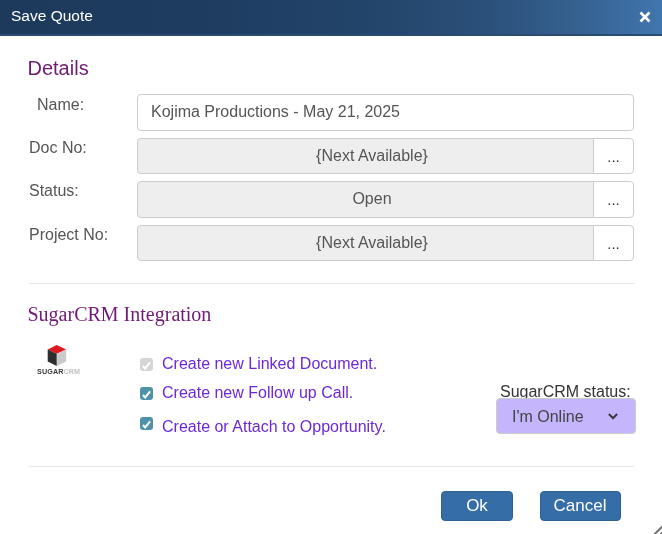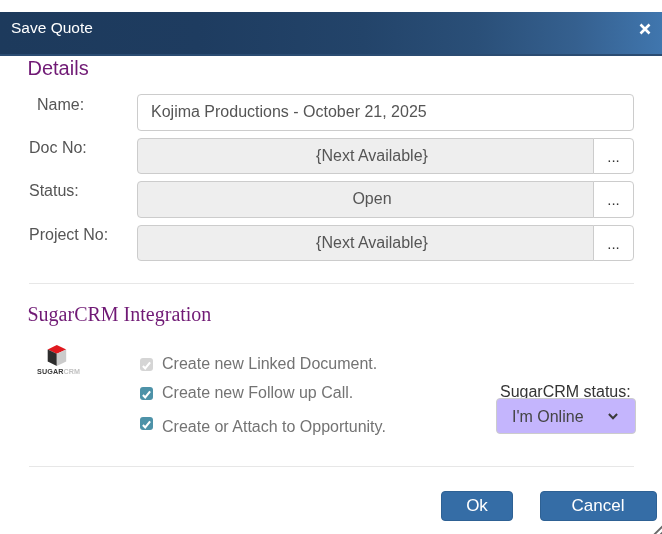--- a/index.html
+++ b/index.html
@@ -1,18 +1,18 @@
 <!DOCTYPE html>
 <html><head>
 <meta charset="utf-8">
 <style>
   * { margin:0; padding:0; box-sizing:border-box; }
   html,body { width:662px; height:534px; background:#fff; font-family:"Liberation Sans", sans-serif; overflow:hidden; }
   .titlebar {
-    position:absolute; left:0; top:12px; width:662px; height:44px;
+    position:absolute; left:0; top:0; width:662px; height:36px;
     background:linear-gradient(90deg, #1d3a5c 0%, #1e3c60 30%, #23446a 55%, #2a4f78 72%, #35608f 87%, #4076ae 100%);
     border-bottom:2px solid #2b4c72;
   }
   .titlebar .title {
     position:absolute; left:11px; top:8px; color:#fff; font-size:15.5px; line-height:16px;
   }
   .h2 { position:absolute; left:27.5px; font-size:20px; color:#701a75; line-height:20px; }
   .lbl { position:absolute; left:29px; font-size:16px; color:#555; line-height:16px; }
   .field {
     position:absolute; left:137px; width:497px; height:36.5px;
@@ -24,21 +24,21 @@
     position:absolute; left:593px; width:41px; height:36.5px;
     border:1px solid #ccc; border-radius:0 4px 4px 0; background:#fff;
     color:#333; font-size:15px; text-align:center; line-height:36px;
   }
   .hr { position:absolute; left:29px; width:605px; height:1px; background:#e7e7e7; }
   .cb {
     position:absolute; left:140px; width:13px; height:13px; border-radius:3px;
     background:#4d92a8;
   }
   .cb.dis { background:#d5d5d5; }
-  .cbtext { position:absolute; left:162px; font-size:16px; color:#737373; line-height:16px; white-space:nowrap; }
+  .cbtext { position:absolute; left:162px; font-size:16px; color:#6d28d9; line-height:16px; white-space:nowrap; }
   .statuslbl { position:absolute; left:500px; top:384px; font-size:16px; color:#333; line-height:16px; }
   .select {
     position:absolute; left:496px; top:398px; width:140px; height:35.5px;
     border:1px solid #ccc; border-radius:4px; background:#c4b5fd;
     font-size:16px; color:#444; line-height:36px; padding-left:15px;
   }
   .btn {
     position:absolute; top:491px; height:29.5px;
     background:#356da6; border:1px solid #2e6194; border-radius:4px;
     color:#fff; font-size:17px; text-align:center; line-height:27.5px;
@@ -49,21 +49,21 @@
   <div class="titlebar">
     <div class="title">Save Quote</div>
     <svg style="position:absolute; left:639px; top:11px;" width="12" height="12" viewBox="0 0 12 12">
       <path d="M1.5 1.5 L10.5 10.5 M10.5 1.5 L1.5 10.5" stroke="#fff" stroke-width="2.6" fill="none"></path>
     </svg>
   </div>
 
   <div class="h2" style="top:58px;">Details</div>
 
   <div class="lbl" style="top:96.5px;margin-left:8px;">Name:</div>
-  <div class="field" style="top:94px;">Kojima Productions - October 21, 2025</div>
+  <div class="field" style="top:94px;">Kojima Productions - May 21, 2025</div>
 
   <div class="lbl" style="top:139.8px;">Doc No:</div>
   <div class="field gray" style="top:137.5px;">{Next Available}</div>
   <div class="dots" style="top:137.5px;">...</div>
 
   <div class="lbl" style="top:183.2px;">Status:</div>
   <div class="field gray" style="top:181px;">Open</div>
   <div class="dots" style="top:181px;">...</div>
 
   <div class="lbl" style="top:226.5px;">Project No:</div>
@@ -99,17 +99,17 @@
   <div class="statuslbl">SugarCRM status:</div>
   <div class="select">I'm Online
     <svg style="position:absolute; left:111px; top:13.5px;" width="10" height="7" viewBox="0 0 10 7">
       <path d="M0.9 1 L5 5.2 L9.1 1" stroke="#3a3a3a" stroke-width="2" fill="none"></path>
     </svg>
   </div>
 
   <div class="hr" style="top:466px;"></div>
 
   <div class="btn" style="left:441px; width:72px;">Ok</div>
-  <div class="btn" style="left:539.5px; width:117px;">Cancel</div>
+  <div class="btn" style="left:539.5px; width:81px;">Cancel</div>
 
   <svg style="position:absolute; left:644px; top:516px;" width="18" height="18" viewBox="0 0 18 18">
     <path d="M10 18.8 L18.8 10 M16.2 18.8 L18.8 16.2" stroke="#6a6a6a" stroke-width="1.9" fill="none"></path>
   </svg>
 
 </body></html>

